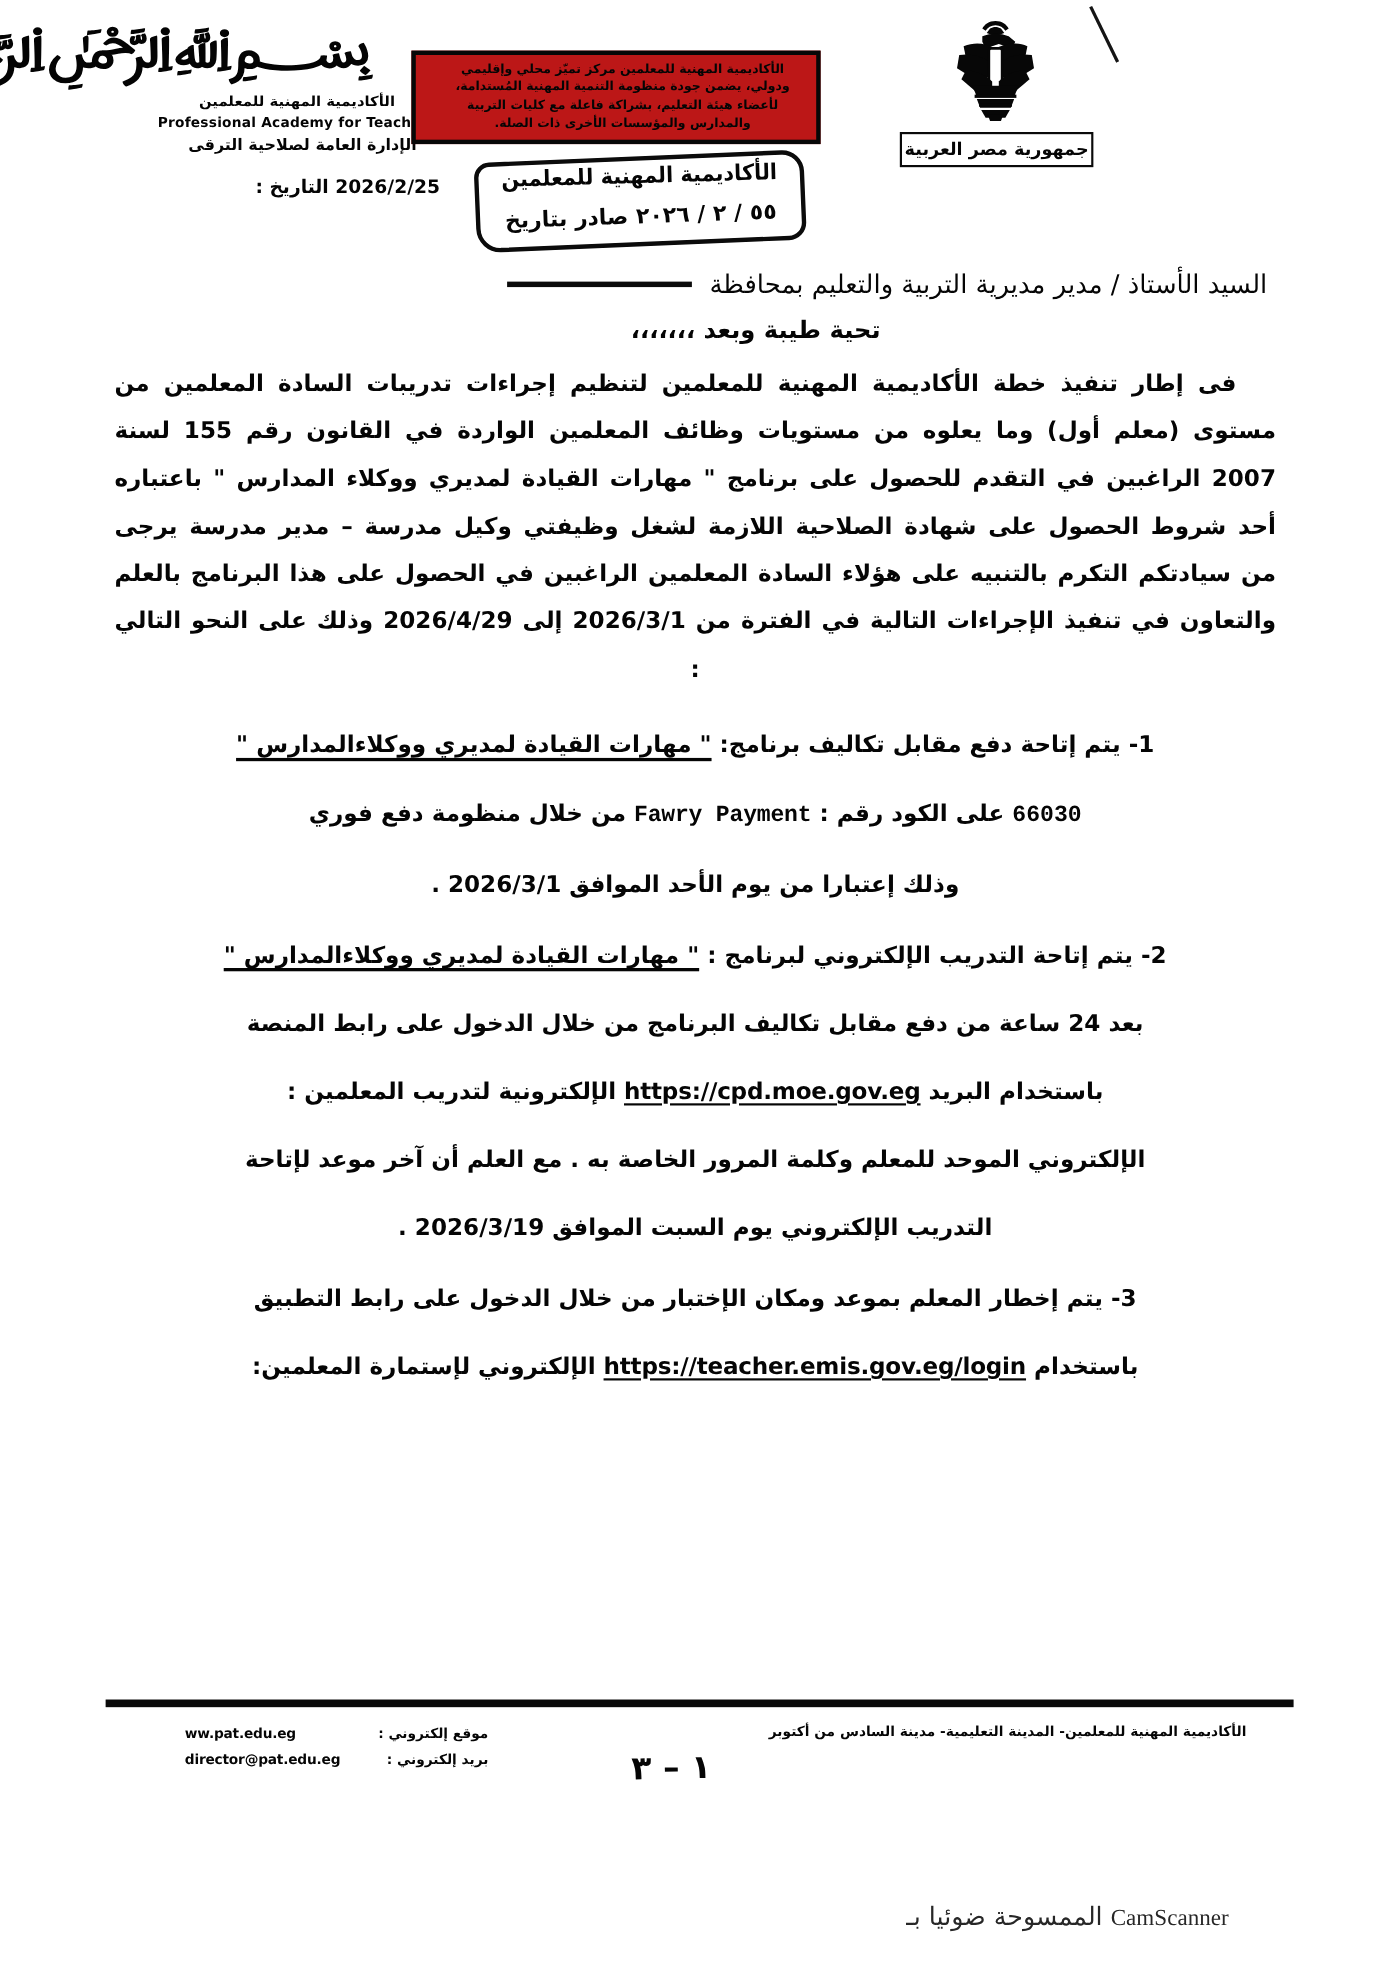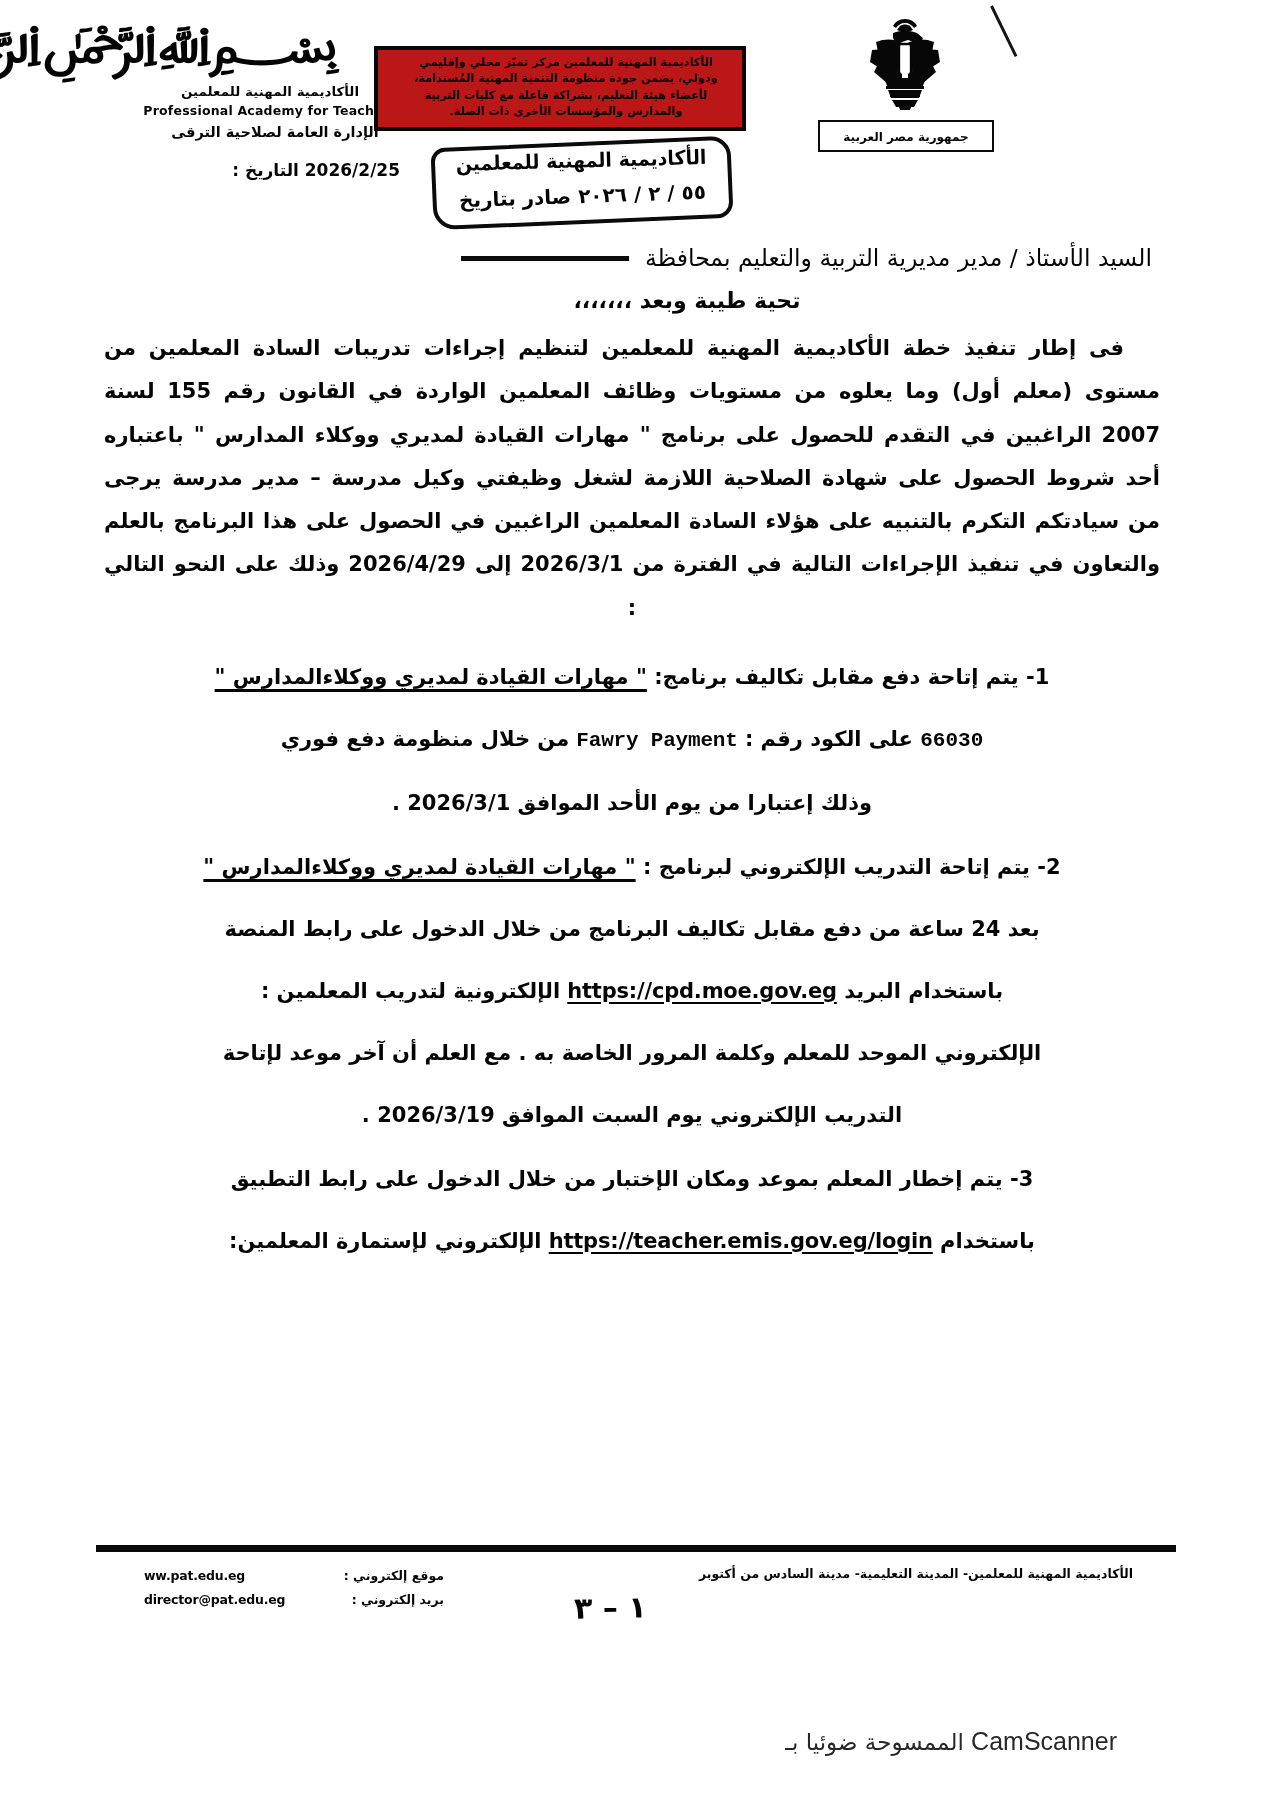--- a/index.html
+++ b/index.html
@@ -128,21 +128,21 @@
     left: 818px;
     top: 120px;
     width: 176px;
     border: 2px solid #101010;
     text-align: center;
     padding: 4px 0 5px 0;
     box-sizing: border-box;
     background: #fff;
   }
   .country-box span {
-    font-size: 12px;
+    font-size: 16px;
     font-weight: 700;
   }
 
   
   .scan-slash {
     position: absolute;
     left: 990px;
     top: 6px;
     width: 3px;
     height: 56px;
@@ -294,21 +294,21 @@
     position: absolute;
     left: 48px;
     top: 4px;
     width: 300px;
     font-size: 12.5px;
     font-weight: 700;
     line-height: 1.9;
     text-align: left;
   }
   .f-left .row { display: flex; justify-content: space-between; direction: rtl; }
-  .f-left .val { direction: ltr; unicode-bidi: embed; font-family: "DejaVu Sans", sans-serif; }
+  .f-left .val { direction: ltr; unicode-bidi: embed; font-family: "DejaVu Sans", sans-serif; margin-left: 24px; }
   .page-num {
     position: absolute;
     left: 478px;
     top: 30px;
     font-size: 30px;
     font-weight: 700;
     letter-spacing: 2px;
     transform: rotate(-1deg);
   }
 
@@ -318,22 +318,22 @@
     right: 154px;
     bottom: 44px;
     font-size: 23px;
     color: #2b2b2b;
     direction: rtl;
     white-space: nowrap;
   }
   .camscanner .brand {
     direction: ltr;
     unicode-bidi: embed;
-    font-family: Liberation Sans, sans-serif;
-    font-size: 25px;
+    font-family: Liberation Serif, serif;
+    font-size: 21px;
   }
 </style>
 </head>
 <body>
 
 <div class="page">
 
   <div class="header">
 
     <div class="scan-slash"></div>

